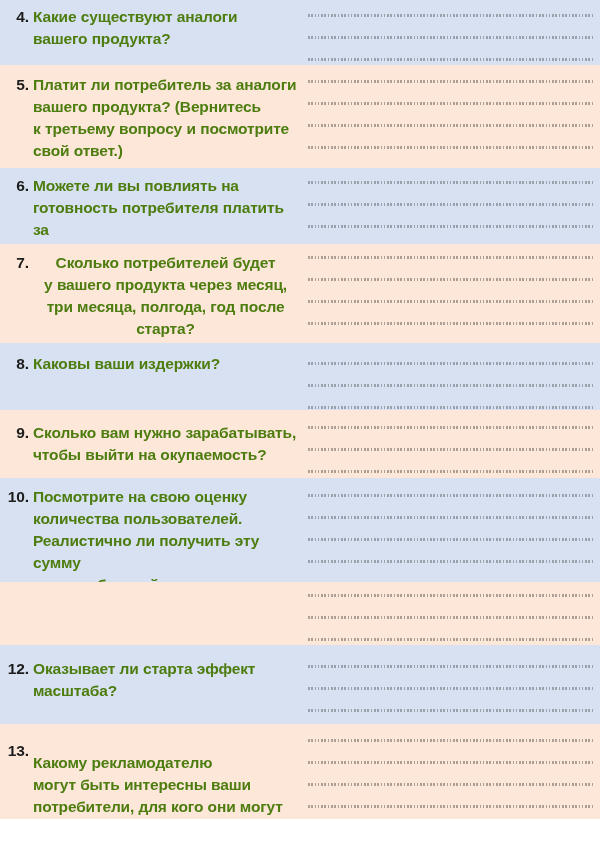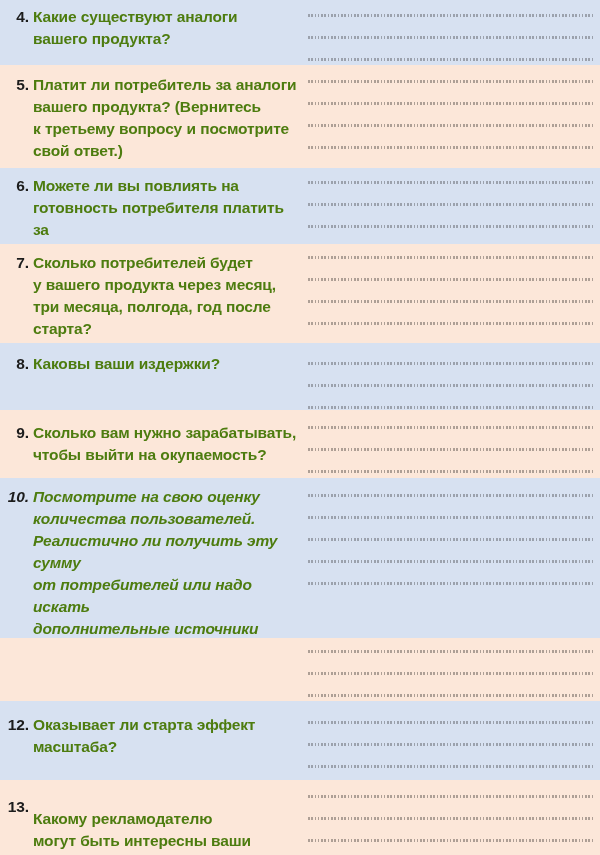--- a/index.html
+++ b/index.html
@@ -132,21 +132,21 @@
       </div>
       <div class="qright">
         <div class="dline" style="top: 13px;"></div>
         <div class="dline" style="top: 35px;"></div>
         <div class="dline" style="top: 57px;"></div>
       </div>
     </div>
     <div class="qrow peach" style="height: 99px;">
       <div class="qleft">
         <span class="qnum" style="top: 8px;">7.</span>
-        <span class="qtext" style="top: 8px;">Сколько потребителей будет
+        <span class="qtext" style="top: 8px; text-align: center;">Сколько потребителей будет
 у вашего продукта через месяц,
 три месяца, полгода, год после
 старта?</span>
       </div>
       <div class="qright">
         <div class="dline" style="top: 12px;"></div>
         <div class="dline" style="top: 34px;"></div>
         <div class="dline" style="top: 56px;"></div>
         <div class="dline" style="top: 78px;"></div>
       </div>
@@ -167,21 +167,21 @@
         <span class="qnum" style="top: 12px;">9.</span>
         <span class="qtext" style="top: 12px;">Сколько вам нужно зарабатывать,
 чтобы выйти на окупаемость?</span>
       </div>
       <div class="qright">
         <div class="dline" style="top: 16px;"></div>
         <div class="dline" style="top: 38px;"></div>
         <div class="dline" style="top: 60px;"></div>
       </div>
     </div>
-    <div class="qrow blue" style="height: 160px; font-style: italic;">
+    <div class="qrow blue" style="height: 104px;">
       <div class="qleft">
         <span class="qnum" style="top: 8px;">10.</span>
         <span class="qtext" style="top: 8px;">Посмотрите на свою оценку
 количества пользователей.
 Реалистично ли получить эту сумму
 от потребителей или надо искать
 дополнительные источники дохода?</span>
       </div>
       <div class="qright">
         <div class="dline" style="top: 16px;"></div>

